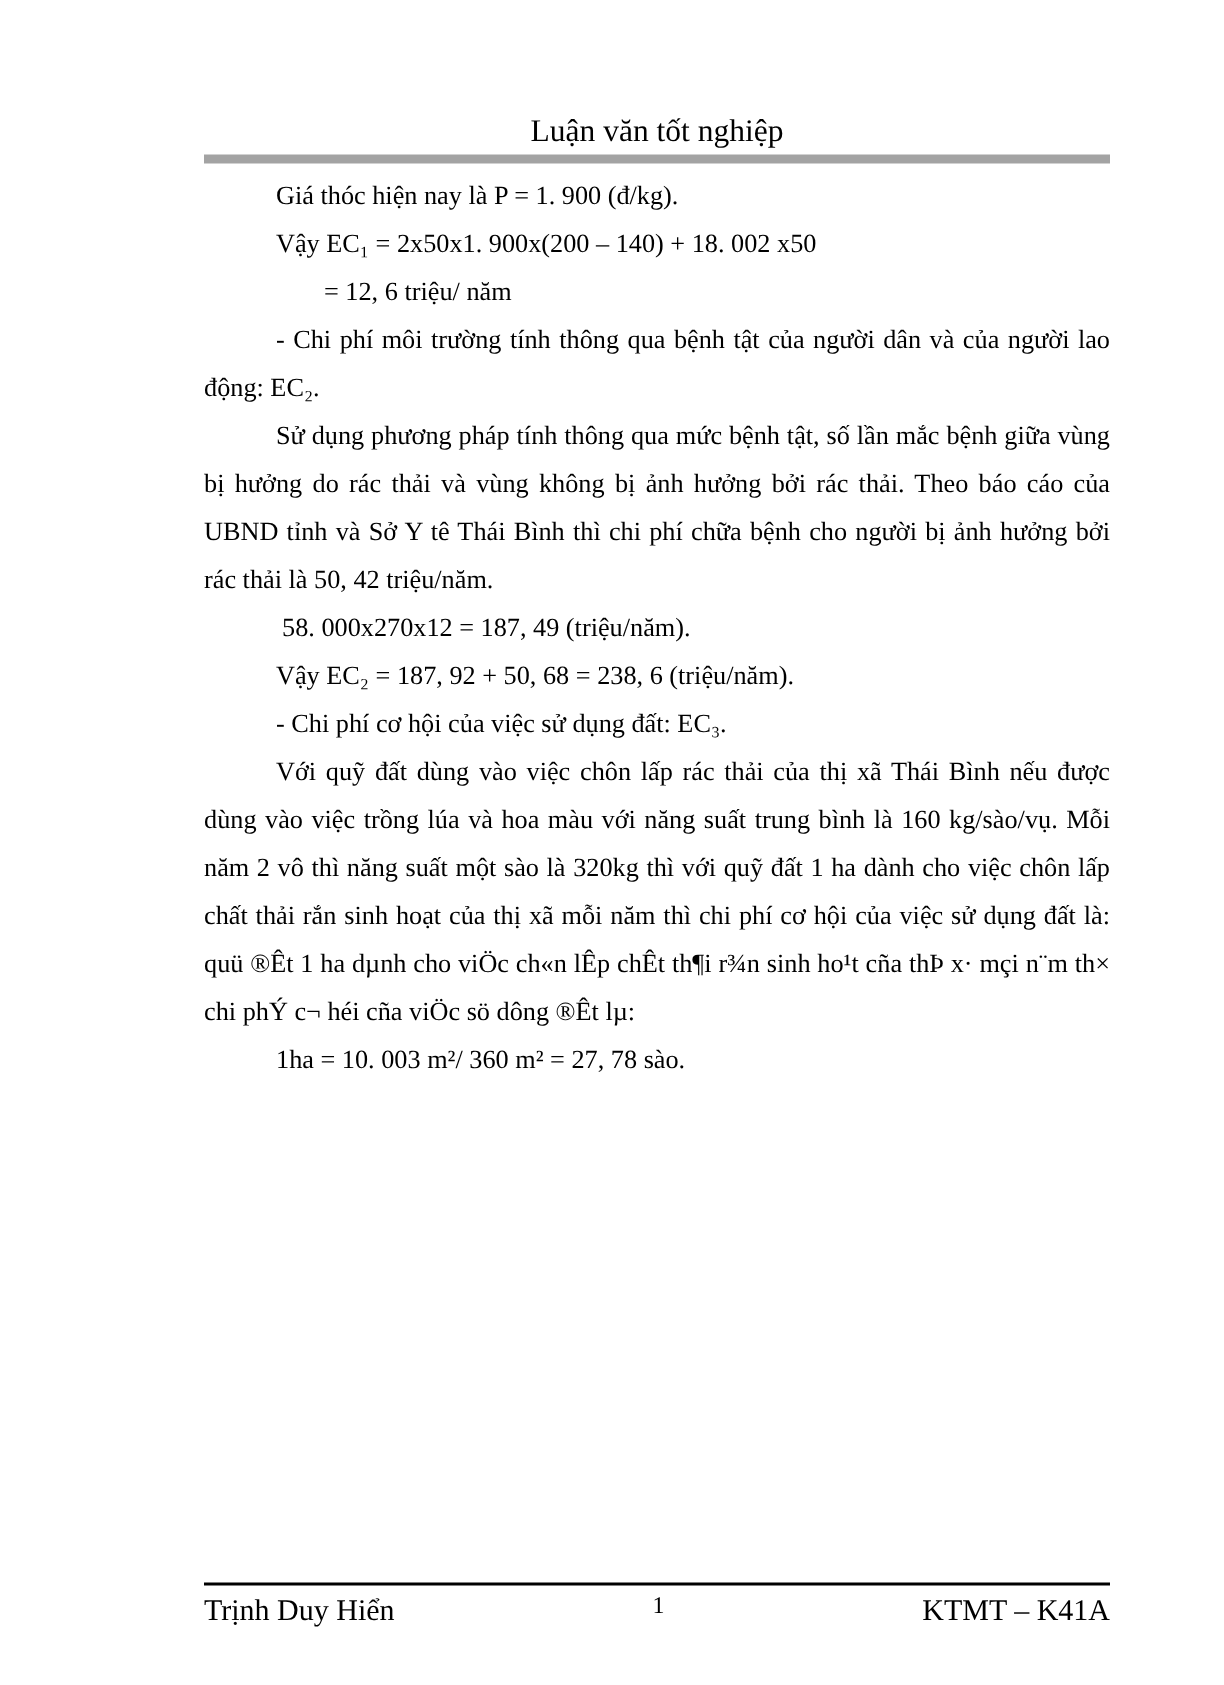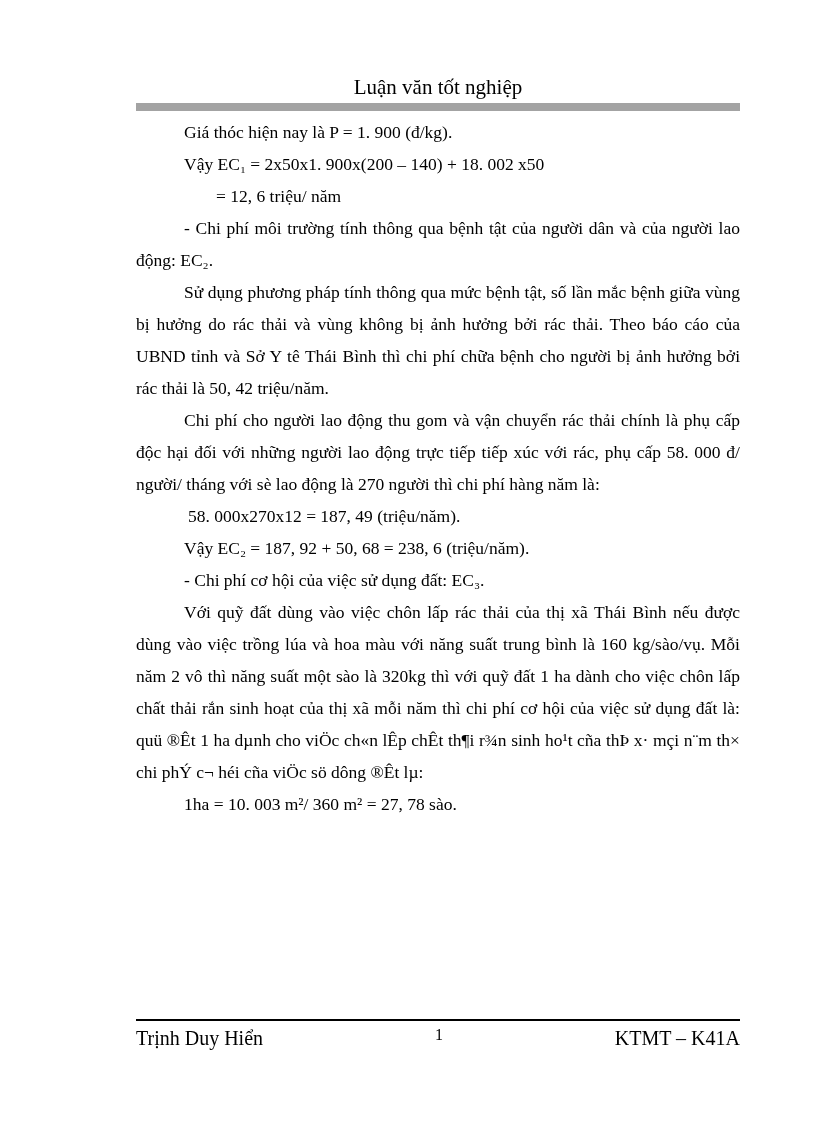--- a/index.html
+++ b/index.html
@@ -20,21 +20,21 @@
     position: absolute;
     left: 136px;
     width: 604px;
     top: 74px;
   }
   .title-block {
     text-align: center;
     font-size: 21px;
     line-height: 26px;
     padding-bottom: 3px;
-    border-bottom: 8px solid #a3a3a3;
+    border-bottom: 6px solid #a3a3a3;
   }
   .doc-body {
     margin-top: 5px;
   }
   .para {
     margin: 0;
     font-size: 17.5px;
     line-height: 32px;
     text-indent: 48px;
     text-align: left;
@@ -45,21 +45,21 @@
   .para.indent2 {
     text-indent: 80px;
   }
   .para.indent3 {
     text-indent: 52px;
   }
   .footer {
     position: absolute;
     left: 136px;
     width: 604px;
-    top: 1019px;
+    top: 1055px;
     border-top: 2px solid #000000;
     padding-top: 5px;
     display: flex;
     justify-content: space-between;
     align-items: flex-start;
     font-size: 20px;
     line-height: 24px;
   }
   .footer .pagenum {
     font-size: 16px;
@@ -76,21 +76,20 @@
     <div class="title-block">
       <span>Luận văn tốt nghiệp</span>
     </div>
 
     <div class="doc-body">
       <p class="para">Giá thóc hiện nay là P = 1. 900 (đ/kg).</p>
       <p class="para">Vậy EC₁ = 2x50x1. 900x(200 – 140) + 18. 002 x50</p>
       <p class="para indent2">= 12, 6 triệu/ năm</p>
       <p class="para justify">- Chi phí môi trường tính thông qua bệnh tật của người dân và của người lao động: EC₂.</p>
       <p class="para justify">Sử dụng phương pháp tính thông qua mức bệnh tật, số lần mắc bệnh giữa vùng bị hưởng do rác thải và vùng không bị ảnh hưởng bởi rác thải. Theo báo cáo của UBND tỉnh và Sở Y tê Thái Bình thì chi phí chữa bệnh cho người bị ảnh hưởng bởi rác thải là 50, 42 triệu/năm.</p>
-      <p class="para justify">Chi phí cho người lao động thu gom và vận chuyển rác thải chính là phụ cấp độc hại đối với những người lao động trực tiếp tiếp xúc với rác, phụ cấp 58. 000 đ/ người/ tháng với sè lao động là 270 người thì chi phí hàng năm là:</p>
       <p class="para indent3">58. 000x270x12  = 187, 49 (triệu/năm).</p>
       <p class="para">Vậy EC₂ = 187, 92 + 50, 68 = 238, 6 (triệu/năm).</p>
       <p class="para">- Chi phí cơ hội của việc sử dụng đất: EC₃.</p>
       <p class="para justify">Với quỹ đất dùng vào việc chôn lấp rác thải của thị xã Thái Bình nếu được dùng vào việc trồng lúa và hoa màu với năng suất trung bình là 160 kg/sào/vụ. Mỗi năm 2 vô thì năng suất một sào là 320kg thì với quỹ đất 1 ha dành cho việc chôn lấp chất thải rắn sinh hoạt của thị xã mỗi năm thì chi phí cơ hội của việc sử dụng đất là:  quü ®Êt 1 ha dµnh cho viÖc ch«n lÊp chÊt th¶i r¾n sinh ho¹t cña thÞ x· mçi n¨m th× chi phÝ c¬ héi cña viÖc sö dông ®Êt lµ:</p>
       <p class="para">1ha = 10. 003 m²/ 360 m² = 27, 78 sào.</p>
     </div>
 
   </div>
 
   <div class="footer">

